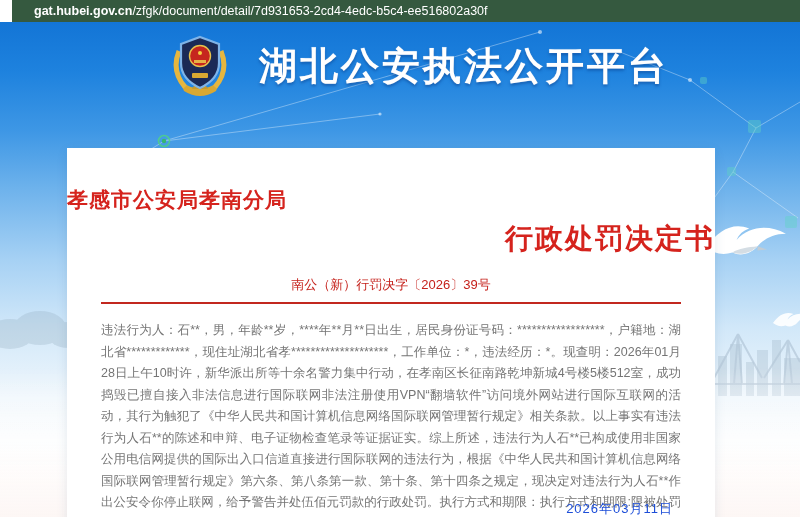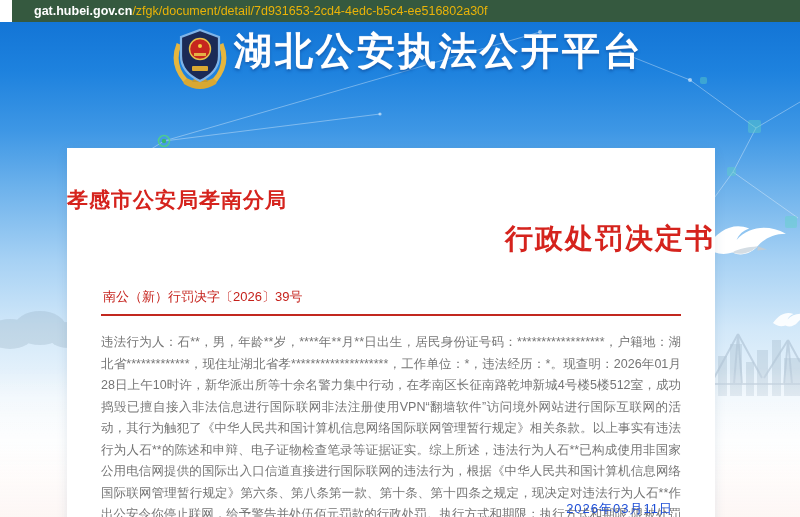--- a/index.html
+++ b/index.html
@@ -9,34 +9,34 @@
     background:#fff;
   }
   
   .url-bar{
     position:absolute;left:12px;top:0;width:800px;height:22px;
     background:#35593f;display:flex;align-items:center;
     padding-left:22px;box-sizing:border-box;
     font-size:12.5px;white-space:nowrap;
   }
   .url-host{color:#ffffff;font-weight:bold;}
-  .url-path{color:#eab308;}
+  .url-path{color:#ffffff;}
   
   .page{
     position:absolute;left:0;top:22px;width:800px;height:495px;
     background:linear-gradient(180deg,
       #1375d6 0%, #1e82de 10%, #3e97e5 22%, #6fb3ec 34%,
       #a6d1f4 48%, #d2e8f9 62%, #eef6fc 76%, #fbfbfb 90%, #fdf8f6 100%);
     overflow:hidden;
   }
   .bg-decor{position:absolute;left:0;top:0;}
   
   .site-header{
     position:absolute;left:170px;top:4px;height:80px;
-    display:flex;align-items:flex-start;gap:4px;
+    display:flex;align-items:center;gap:29px;
   }
   .emblem{width:60px;height:66px;display:block;}
   .site-title{
     margin:0;color:#ffffff;font-size:38px;font-weight:bold;
     letter-spacing:3px;
     text-shadow:0 2px 3px rgba(8,62,140,.55), 0 0 1px rgba(255,255,255,.6);
     white-space:nowrap;
   }
   
   .doc-card{
@@ -46,21 +46,21 @@
   }
   .doc-org-title{
     margin:38px 0 6px 0;text-align:left;
     color:#d5231d;font-size:21px;font-weight:bold;letter-spacing:1px;
   }
   .doc-type-title{
     margin:0;text-align:right;
     color:#d5231d;font-size:28px;font-weight:bold;letter-spacing:2px;
   }
   .doc-number{
-    margin:30px 36px 0 36px;text-align:left;
+    margin:18px 36px 0 36px;text-align:center;
     color:#c5211b;font-size:13px;
   }
   .red-rule{
     border:none;border-top:2px solid #c2281f;
     margin:8px 34px 0 34px;
   }
   .doc-body{
     margin:16px 34px 0 34px;
     color:#757575;font-size:12.5px;line-height:21.5px;
     text-align:justify;

